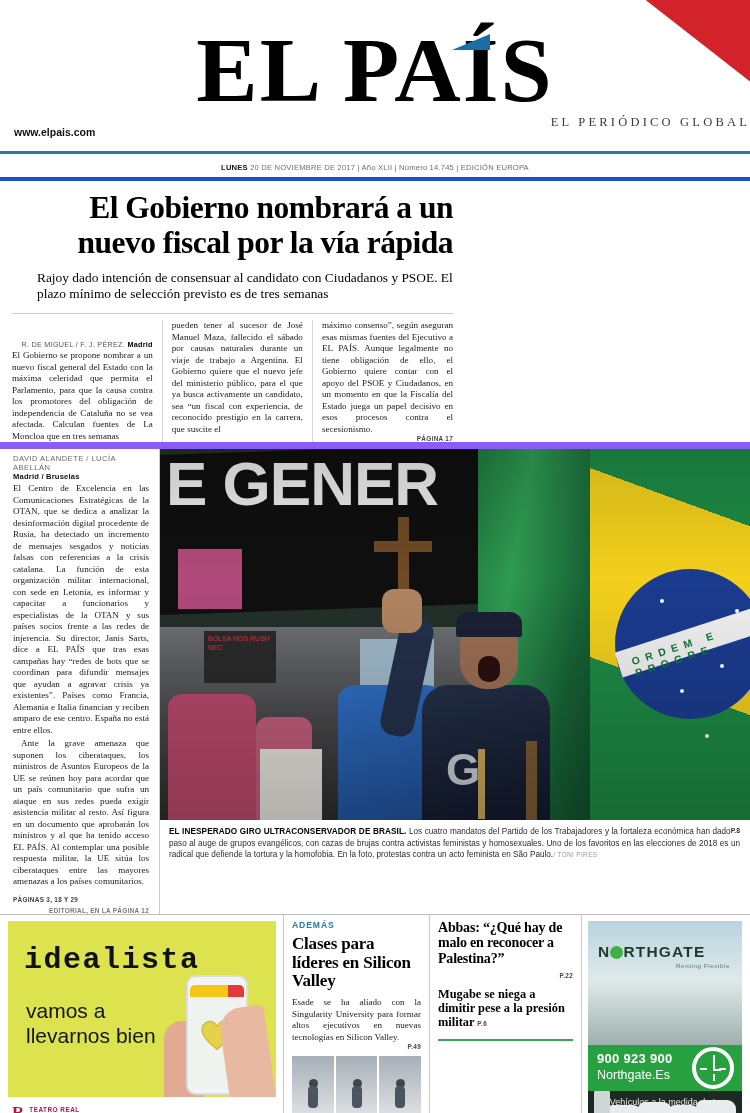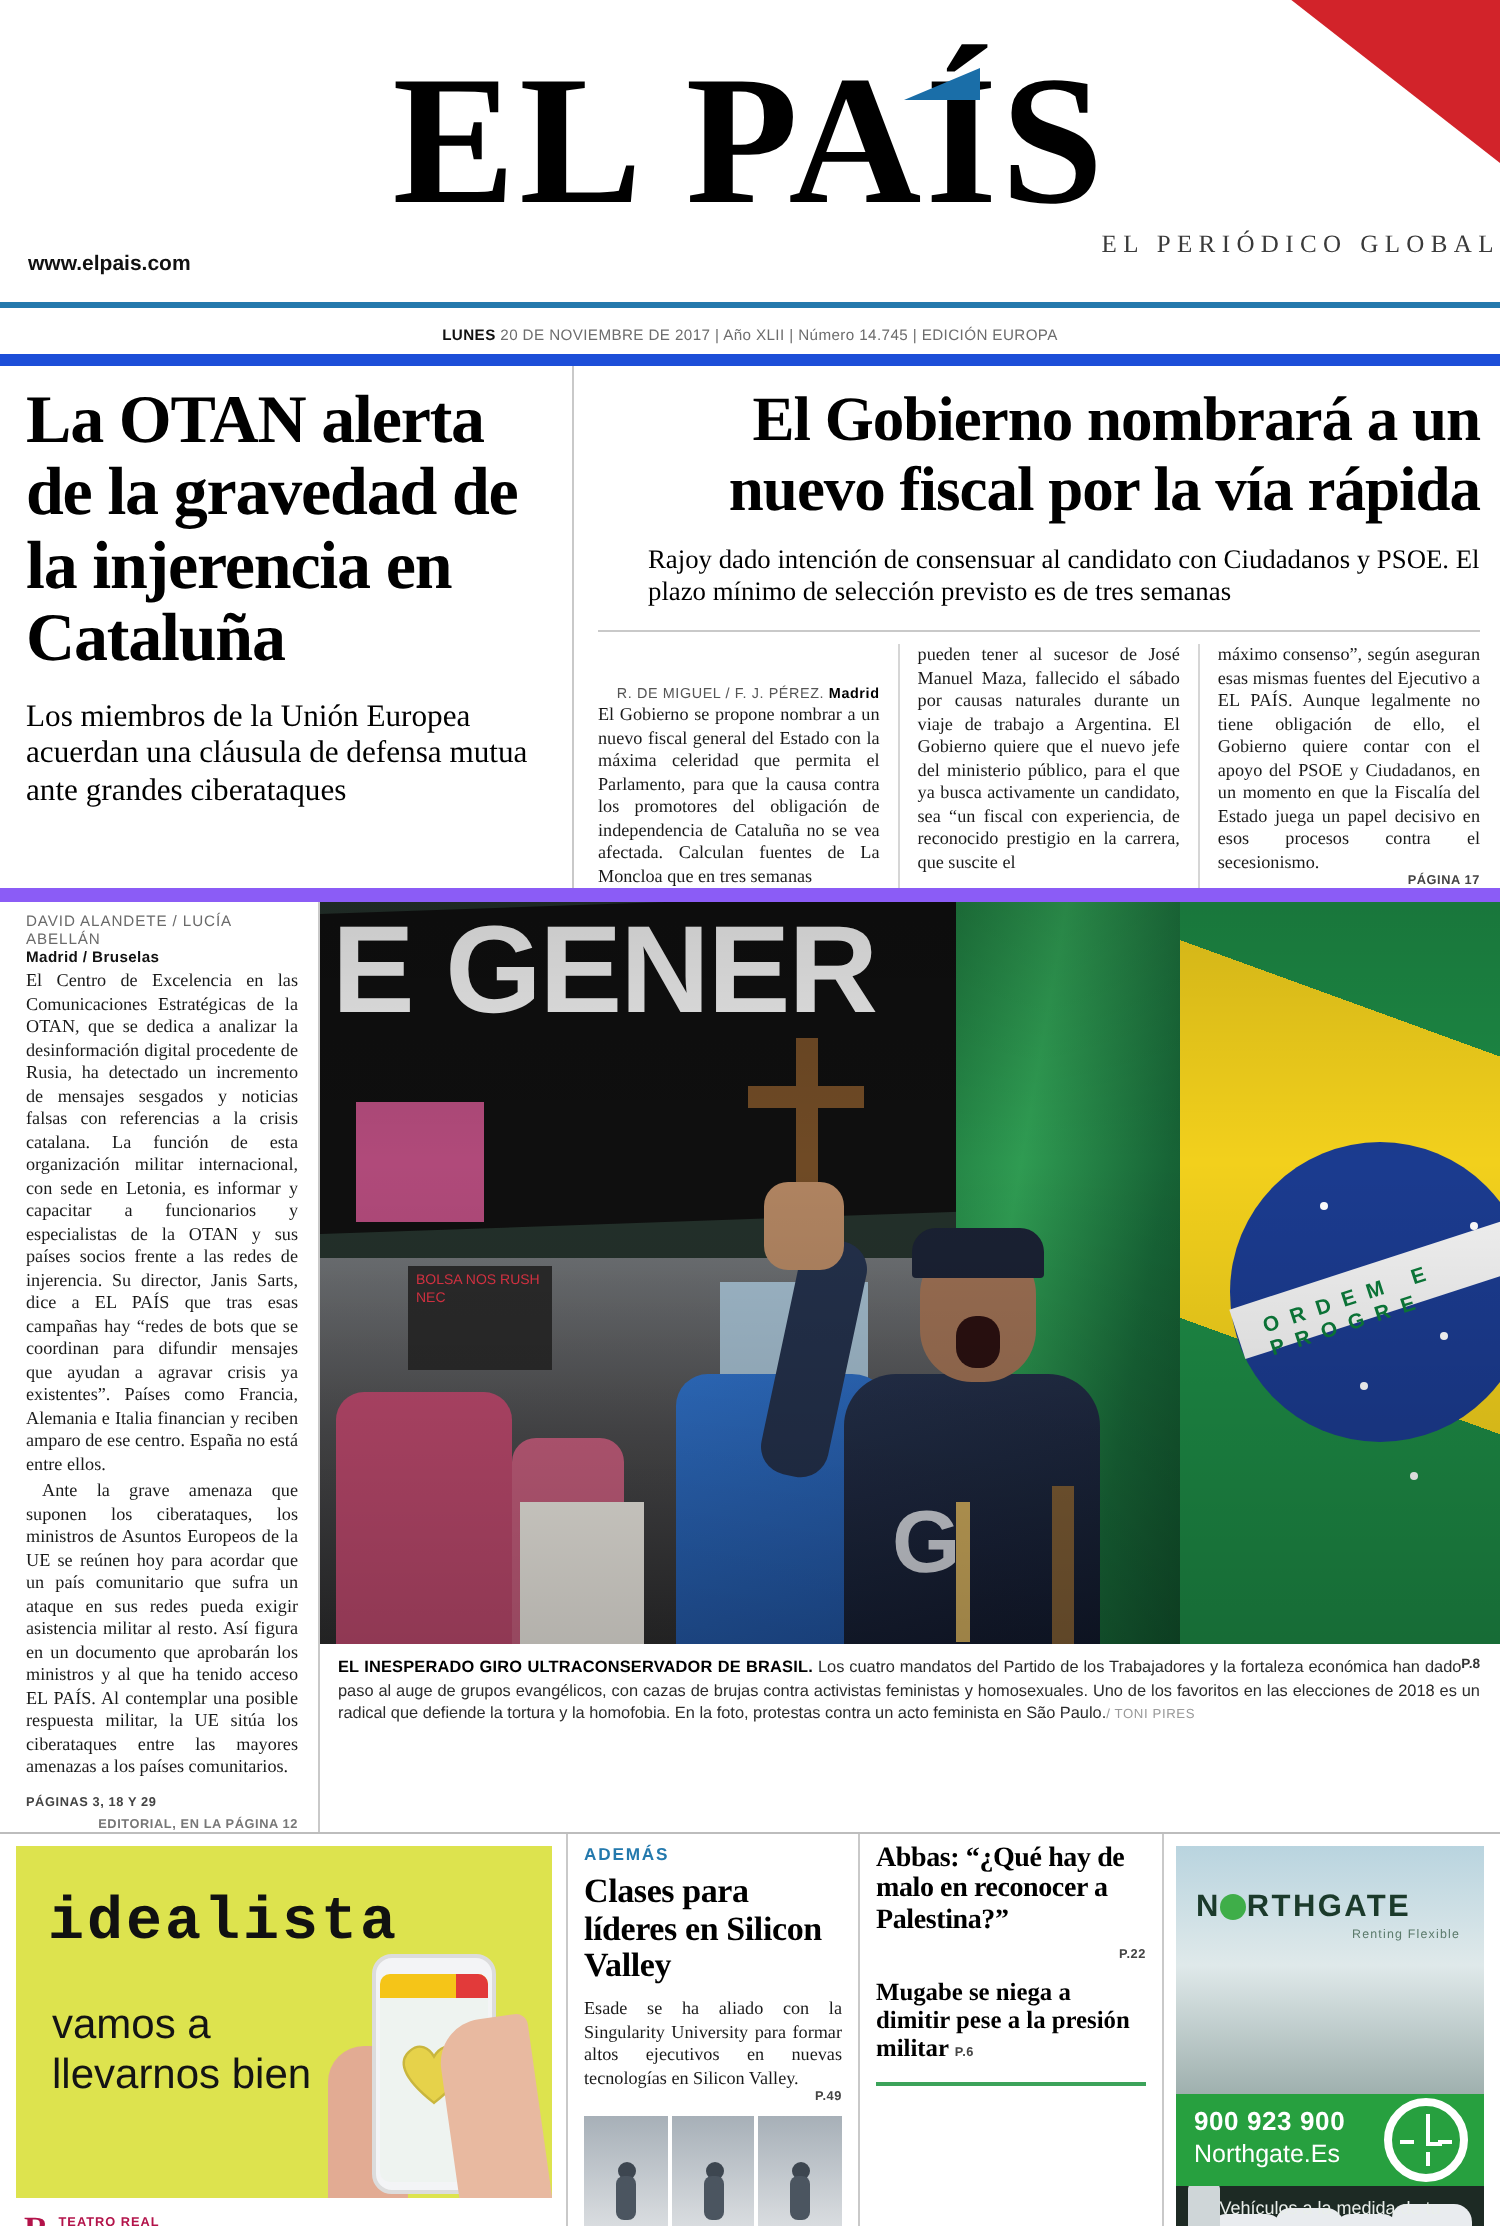--- a/index.html
+++ b/index.html
@@ -45,21 +45,21 @@
     font-weight: 700; font-size: 10.5px; color: #111;
   }
   .blue-rule { height: 3px; background: #2479ad; margin-top: 5px; }
   .dateline {
     text-align: center;
     font-family: "Liberation Sans", sans-serif;
     font-size: 7.6px;
     color: #6d6d6d;
     letter-spacing: .2px;
     padding: 5px 0 5px;
-    border-bottom: 6px solid #1d4ed8;
+    border-bottom: 4px solid #1d4ed8;
   }
   .dateline b { color: #111; }
 
   
   .flash {
     position: absolute; top: -46px; right: -92px;
     width: 240px; height: 92px;
     background: #d2232a;
     transform: rotate(38deg);
     transform-origin: center;
@@ -351,24 +351,20 @@
     <div class="url">www.elpais.com</div>
     <div class="blue-rule" style="position:absolute;left:0;right:0;top:146px;"></div>
   </div>
 
   <div class="dateline">
     <b>LUNES</b><span> 20 DE NOVIEMBRE DE 2017 | Año XLII | Número 14.745 | EDICIÓN EUROPA</span>
   </div>
 
   <div class="top">
 
-    <div class="lead-left">
-      <h1 class="head-left">La OTAN alerta de la gravedad de la injerencia en Cataluña</h1>
-      <div class="sub-left">Los miembros de la Unión Europea acuerdan una cláusula de defensa mutua ante grandes ciberataques</div>
-    </div>
 
     <div class="lead-right">
       <h1 class="head-right">El Gobierno nombrará a un nuevo fiscal por la vía rápida</h1>
       <div class="sub-right">Rajoy dado intención de consensuar al candidato con Ciudadanos y PSOE. El plazo mínimo de selección previsto es de tres semanas</div>
 
       <div class="rcols">
         <div class="rcol">
           <div class="byline-inline">
             <span>R. DE MIGUEL / F. J. PÉREZ.</span>
             <b>Madrid</b>

